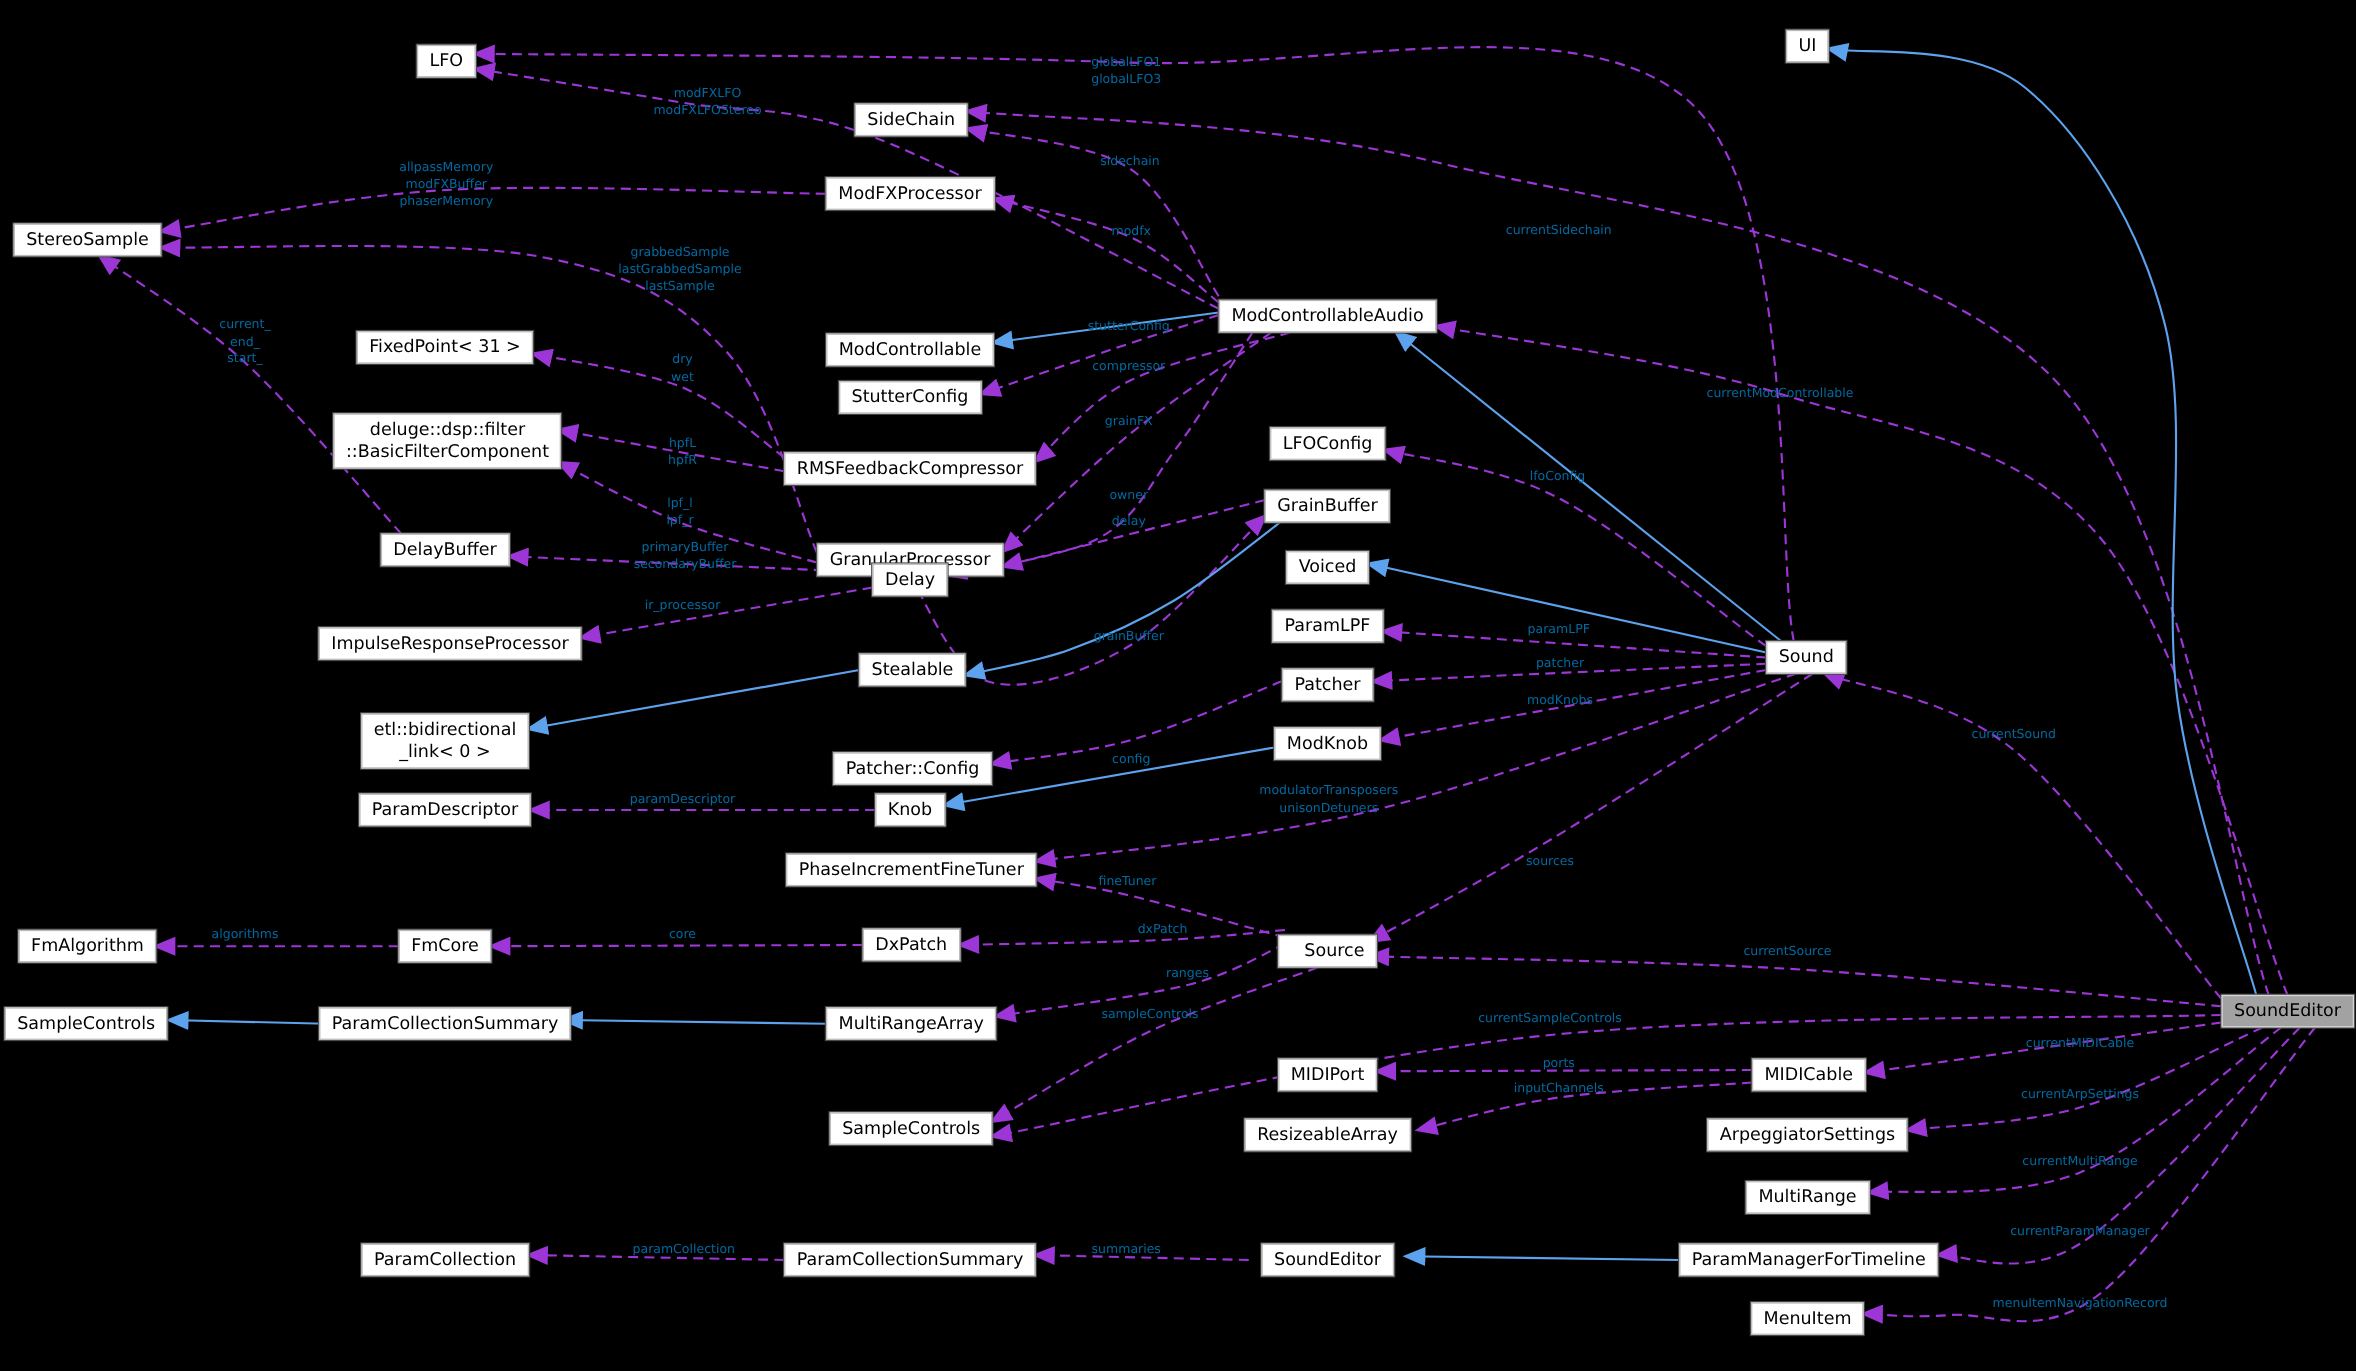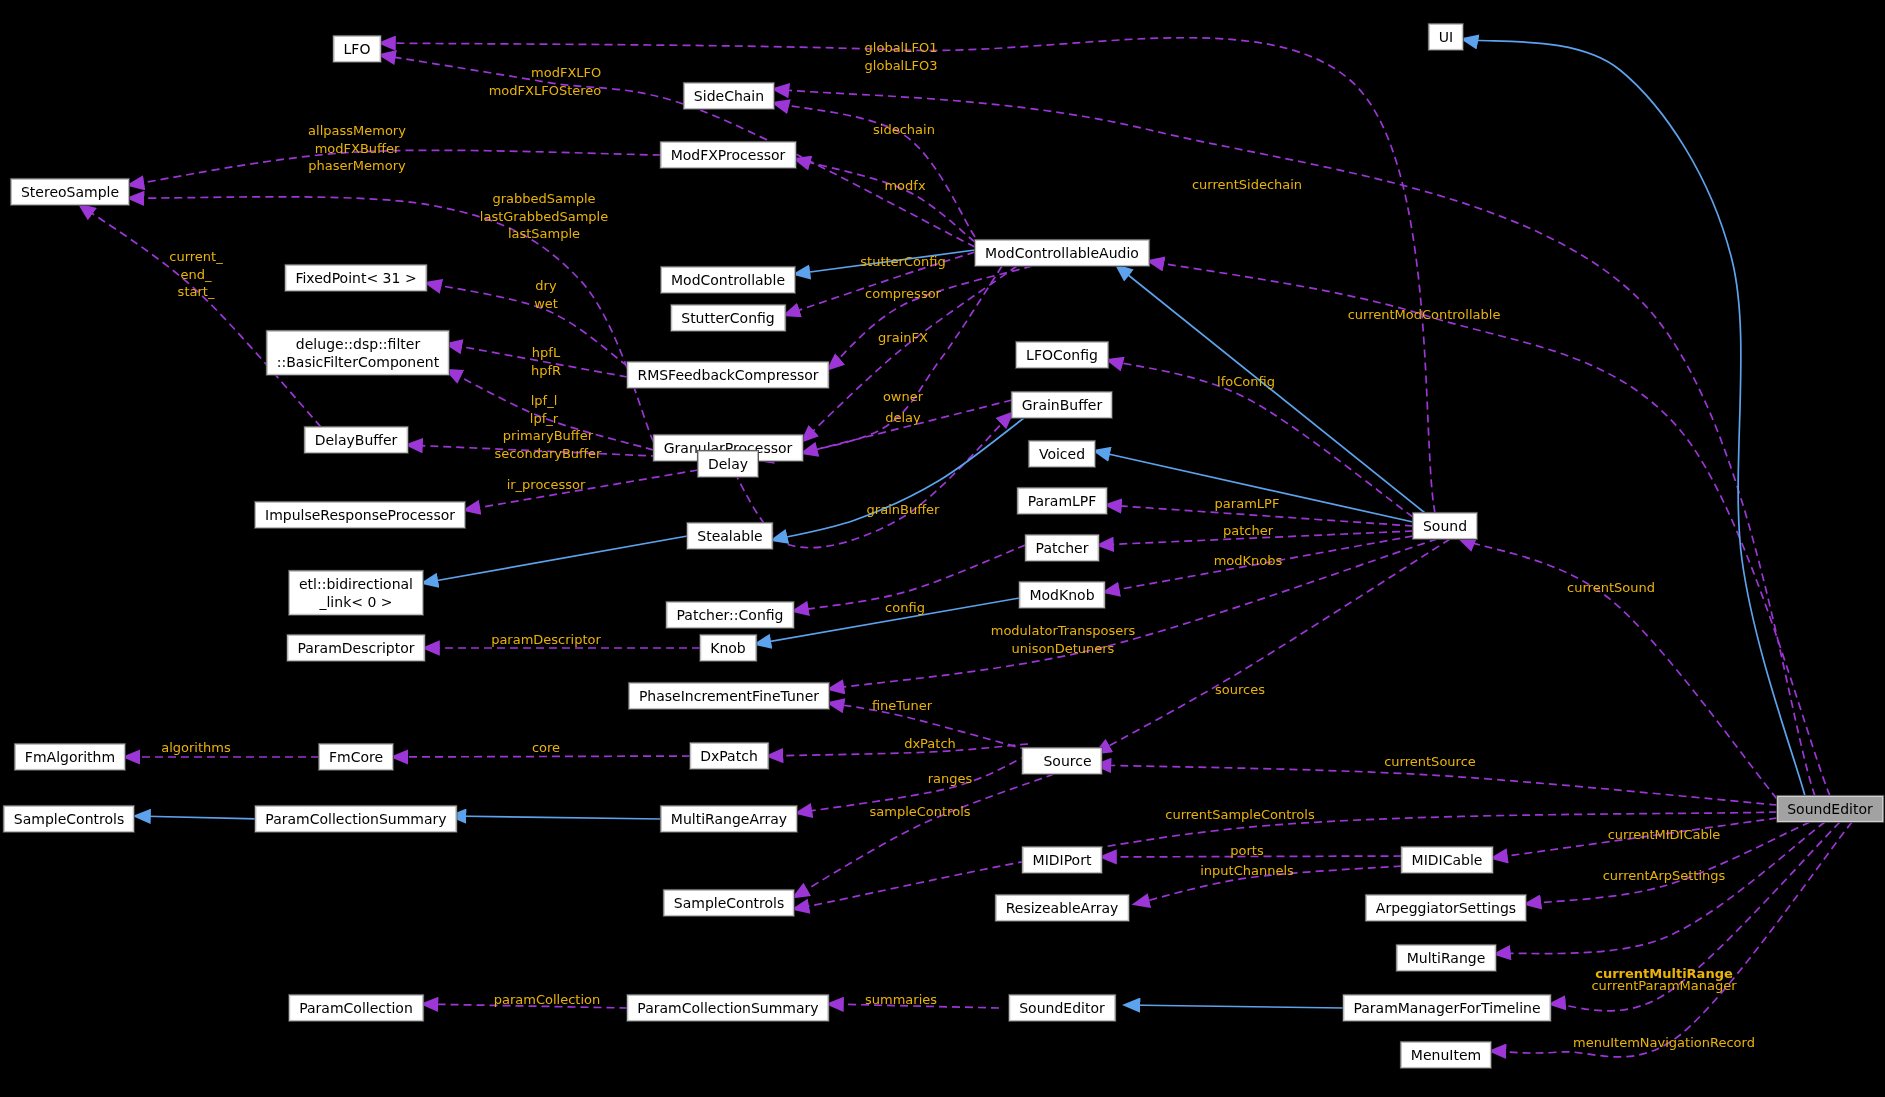--- a/index.html
+++ b/index.html
@@ -4,22 +4,22 @@
 <style>
   html,body{margin:0;padding:0;background:#000;}
   #stage{position:relative;width:1885px;height:1097px;background:#000;overflow:hidden;
          font-family:"DejaVu Sans",sans-serif;}
   #wires{position:absolute;left:0;top:0;width:1885px;height:1097px;}
   .node{position:absolute;transform:translate(-50%,-50%);background:#ffffff;
         border:1px solid #b9b9b9;box-shadow:0 0 0 1px #4a4a4a;
         color:#000;font-size:14px;line-height:1.3;font-weight:500;
         padding:3px 9px;white-space:pre;text-align:center;z-index:2;cursor:pointer;}
   .node.hl{background:#a2a2a2;border-color:#d6d6d6;}
-  .elabel{position:absolute;transform:translate(-50%,-50%);color:#eab308;
-          font-size:13px;line-height:1.35;font-weight:500;white-space:pre;
+  .elabel{position:absolute;transform:translate(-50%,-50%);color:#0369a1;
+          font-size:10px;line-height:1.35;font-weight:500;white-space:pre;
           text-align:center;z-index:1;}
   .ew{fill:none;stroke-width:1.7px;}
   .eu{stroke:#9c36d6;stroke-dasharray:8 5;}
   .ei{stroke:#5da2ec;}
 </style>
 </head>
 <body>
 
 <div id="stage">
   <svg id="wires" viewBox="0 0 1885 1097" xmlns="http://www.w3.org/2000/svg">
@@ -130,21 +130,21 @@
     <div class="node" style="left: 356px; top: 1008px;">ParamCollection</div>
     <div class="node" style="left: 728px; top: 1008px;">ParamCollectionSummary</div>
     <div class="node" style="left: 1447px; top: 860px;">MIDICable</div>
     <div class="node" style="left: 1446px; top: 908px;">ArpeggiatorSettings</div>
     <div class="node" style="left: 1446px; top: 958px;">MultiRange</div>
     <div class="node" style="left: 1447px; top: 1008px;">ParamManagerForTimeline</div>
     <div class="node" style="left: 1446px; top: 1055px;">MenuItem</div>
     <div class="node" style="left: 1445px; top: 526px;">Sound</div>
     <div class="node" style="left: 1446px; top: 37px;">UI</div>
     <div class="node hl" style="left: 1830px; top: 809px;">SoundEditor</div>
-    <div class="elabel" style="left: 545px; top: 82px; text-align: right;">modFXLFO
+    <div class="elabel" style="left: 566px; top: 82px;">modFXLFO
 modFXLFOStereo</div>
     <div class="elabel" style="left: 901px; top: 57px;">globalLFO1
 globalLFO3</div>
     <div class="elabel" style="left: 357px; top: 148px;">allpassMemory
 modFXBuffer
 phaserMemory</div>
     <div class="elabel" style="left: 904px; top: 130px;">sidechain</div>
     <div class="elabel" style="left: 1247px; top: 185px;">currentSidechain</div>
     <div class="elabel" style="left: 544px; top: 216px;">grabbedSample
 lastGrabbedSample
@@ -183,19 +183,19 @@
     <div class="elabel" style="left: 930px; top: 744px;">dxPatch</div>
     <div class="elabel" style="left: 950px; top: 779px;">ranges</div>
     <div class="elabel" style="left: 196px; top: 748px;">algorithms</div>
     <div class="elabel" style="left: 1430px; top: 762px;">currentSource</div>
     <div class="elabel" style="left: 920px; top: 812px;">sampleControls</div>
     <div class="elabel" style="left: 1240px; top: 815px;">currentSampleControls</div>
     <div class="elabel" style="left: 1664px; top: 835px;">currentMIDICable</div>
     <div class="elabel" style="left: 1247px; top: 851px;">ports</div>
     <div class="elabel" style="left: 1247px; top: 871px;">inputChannels</div>
     <div class="elabel" style="left: 1664px; top: 876px;">currentArpSettings</div>
-    <div class="elabel" style="left: 1664px; top: 974px; font-weight: bold;">currentMultiRange</div>
+    <div class="elabel" style="left: 1664px; top: 930px;">currentMultiRange</div>
     <div class="elabel" style="left: 1664px; top: 986px;">currentParamManager</div>
     <div class="elabel" style="left: 547px; top: 1000px;">paramCollection</div>
     <div class="elabel" style="left: 901px; top: 1000px;">summaries</div>
     <div class="elabel" style="left: 1664px; top: 1043px;">menuItemNavigationRecord</div>
     <div class="elabel" style="left: 1611px; top: 588px;">currentSound</div>
   </div>
 
 </body></html>

